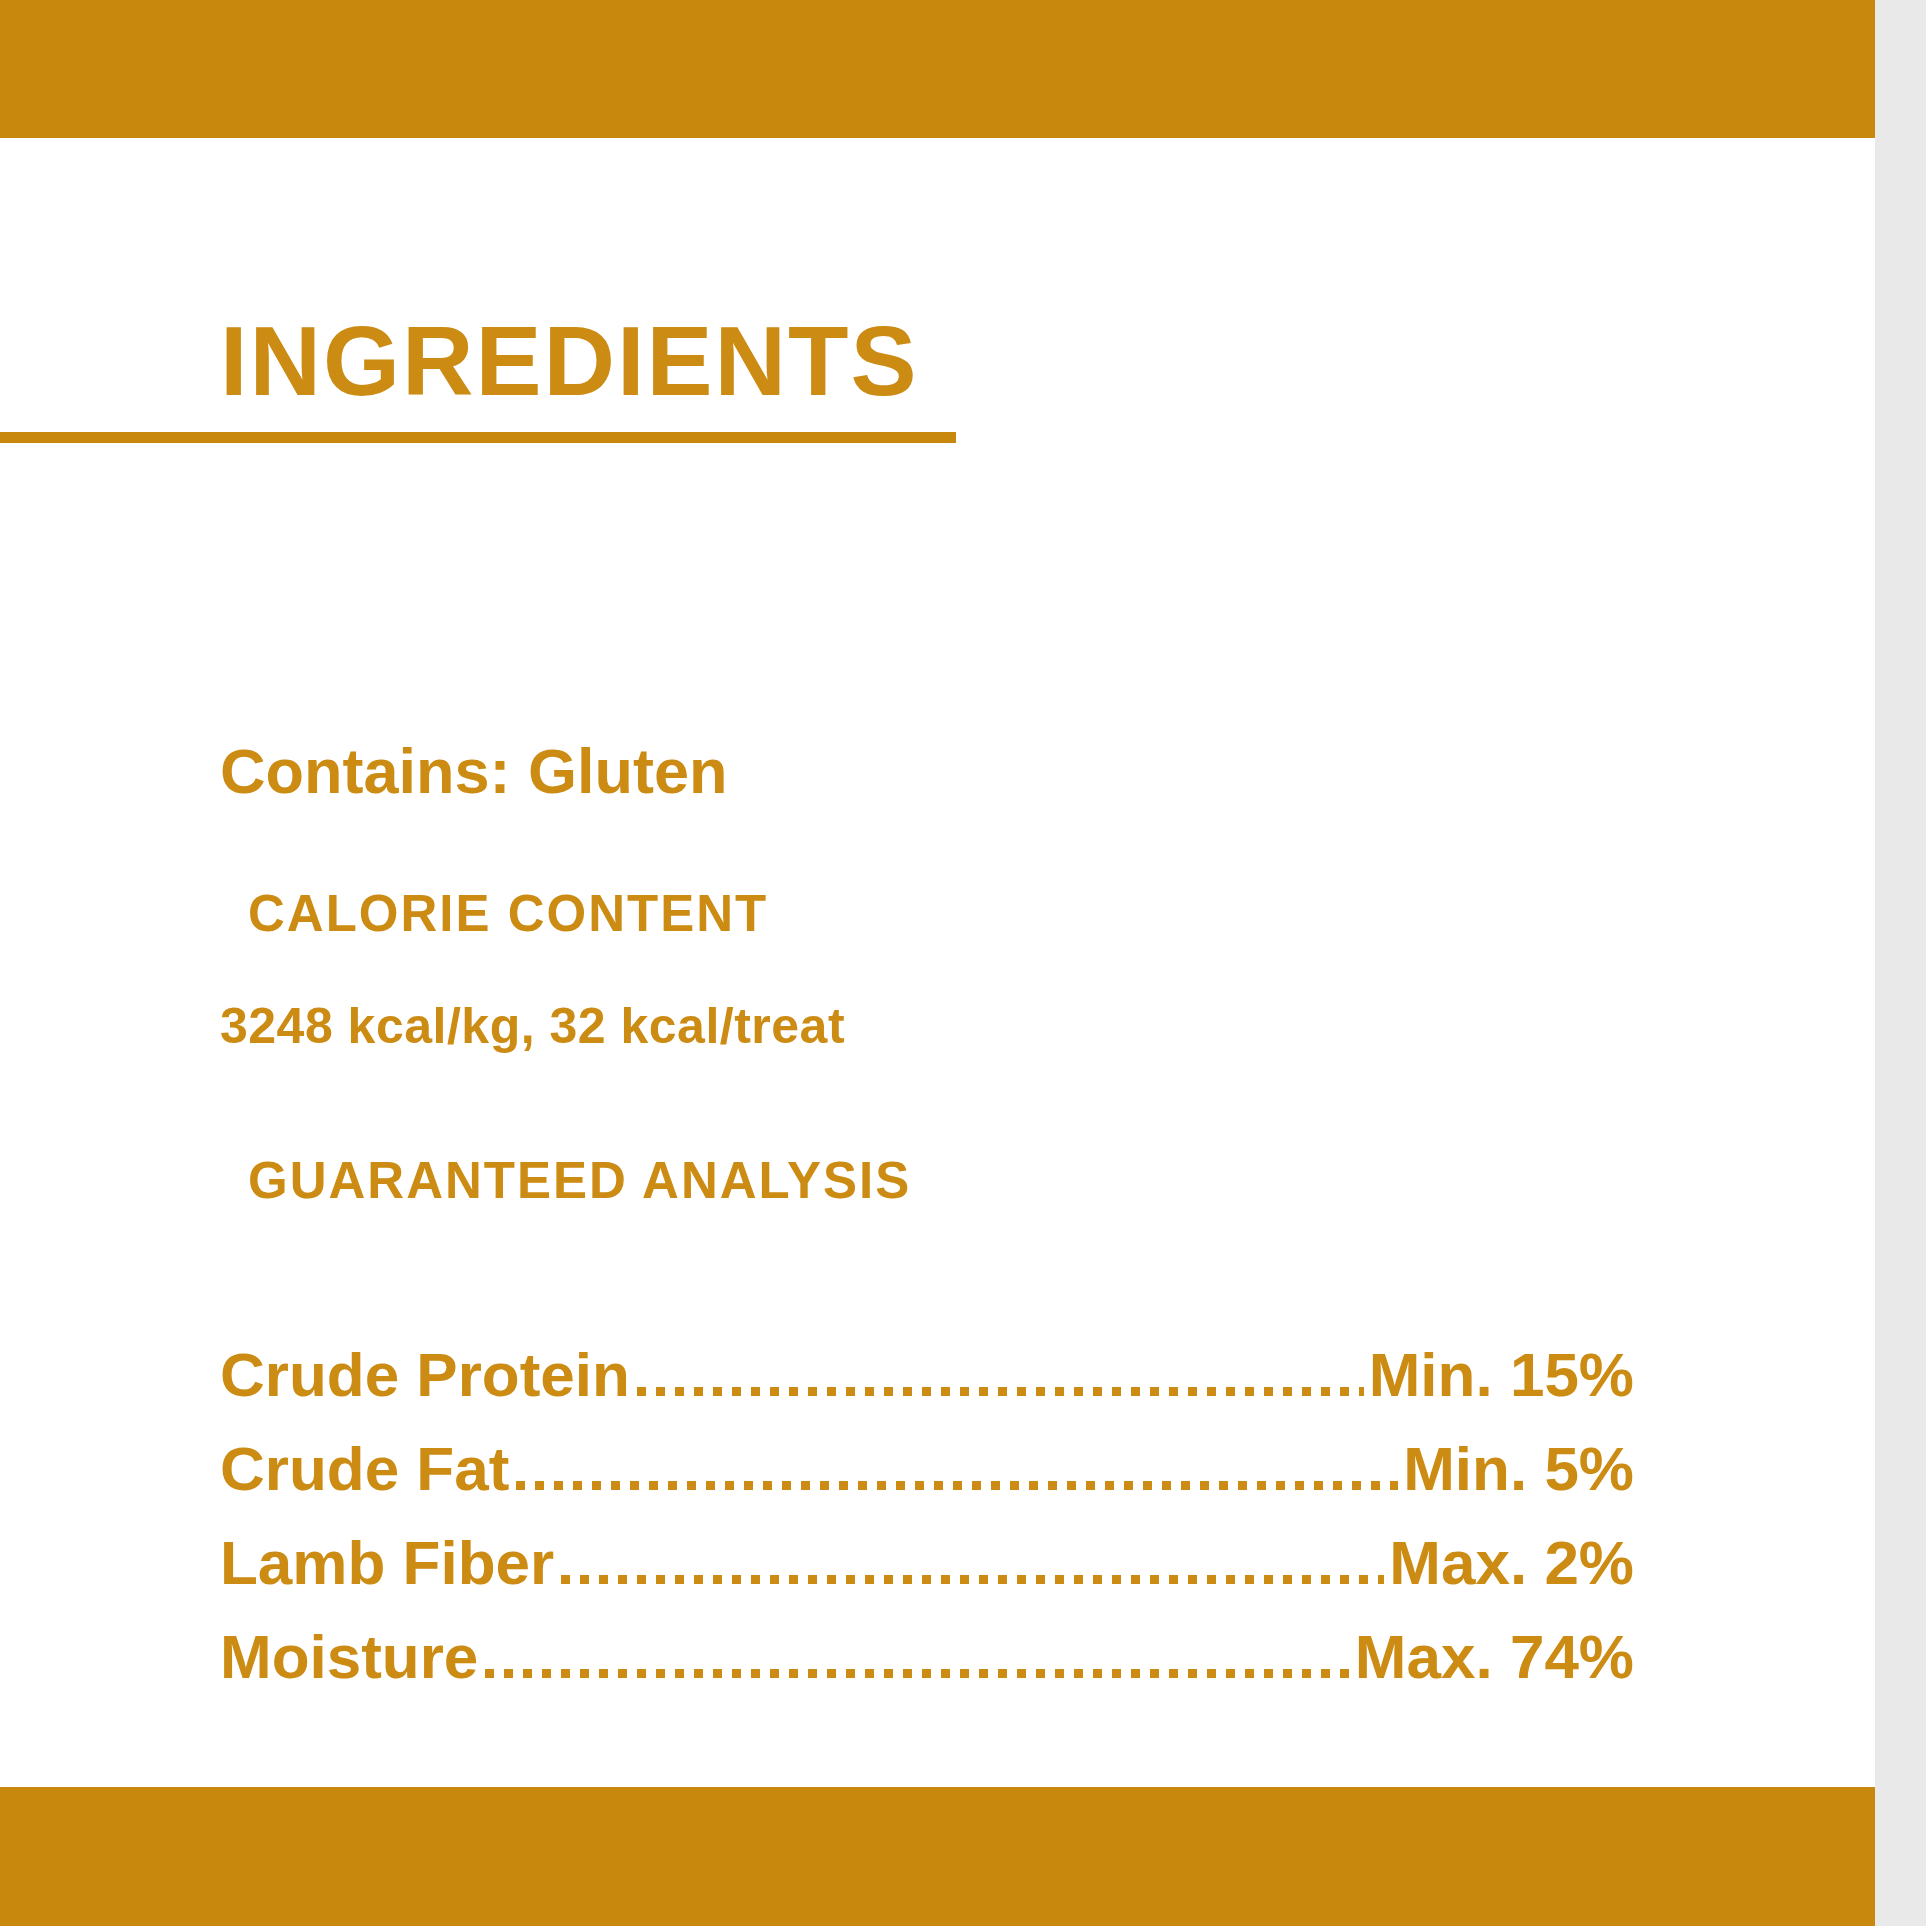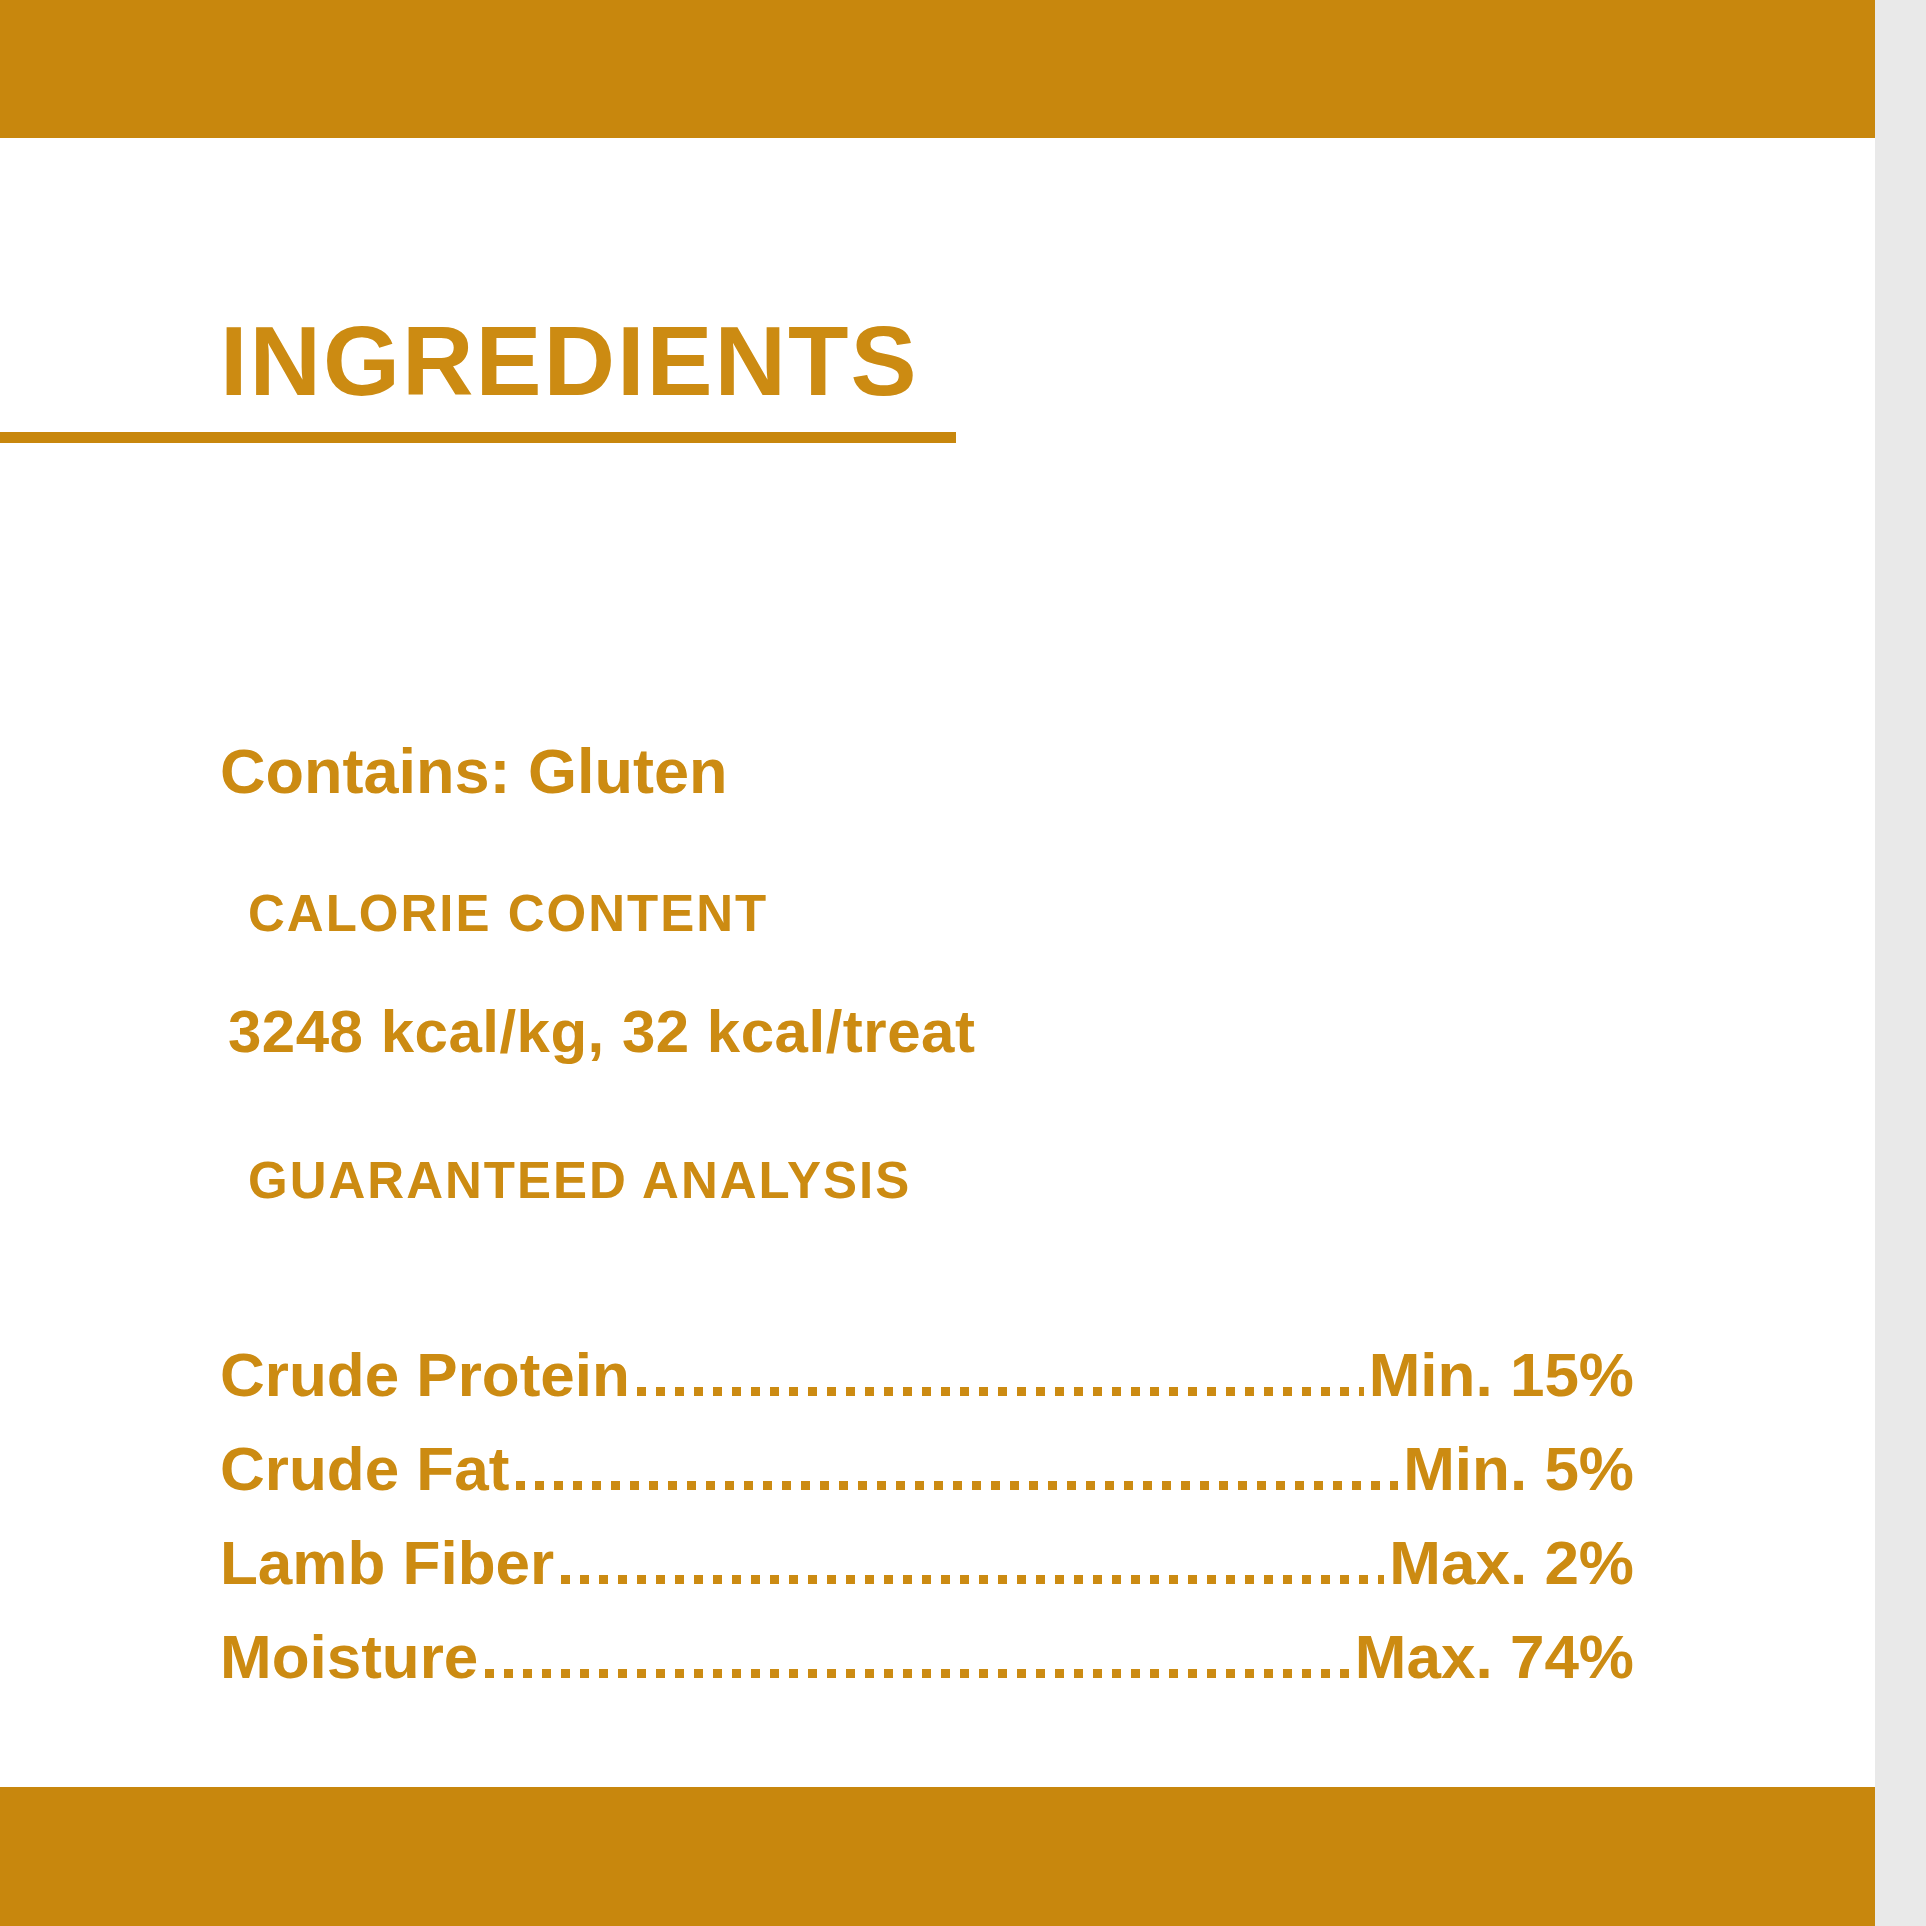--- a/index.html
+++ b/index.html
@@ -40,22 +40,22 @@
     white-space:nowrap;
   }
   .h2{
     position:absolute;left:220px;
     font-size:51px;line-height:1;font-weight:700;
     letter-spacing:2px;white-space:nowrap;margin-left:28px;
   }
   .h2.calorie{top:888px;}
   .h2.analysis{top:1155px;}
   .kcal{
-    position:absolute;left:228px;top:996px;
-    font-size:60px;line-height:1.2;font-weight:700;
+    position:absolute;left:220px;top:996px;
+    font-size:50px;line-height:1.2;font-weight:700;
     white-space:nowrap;letter-spacing:0.5px;
   }
   .ga-table{
     position:absolute;left:220px;top:1328px;width:1414px;text-align:right;
   }
   .ga-row{
     display:flex;align-items:baseline;
     height:94px;line-height:94px;
     font-size:62px;font-weight:700;
   }

